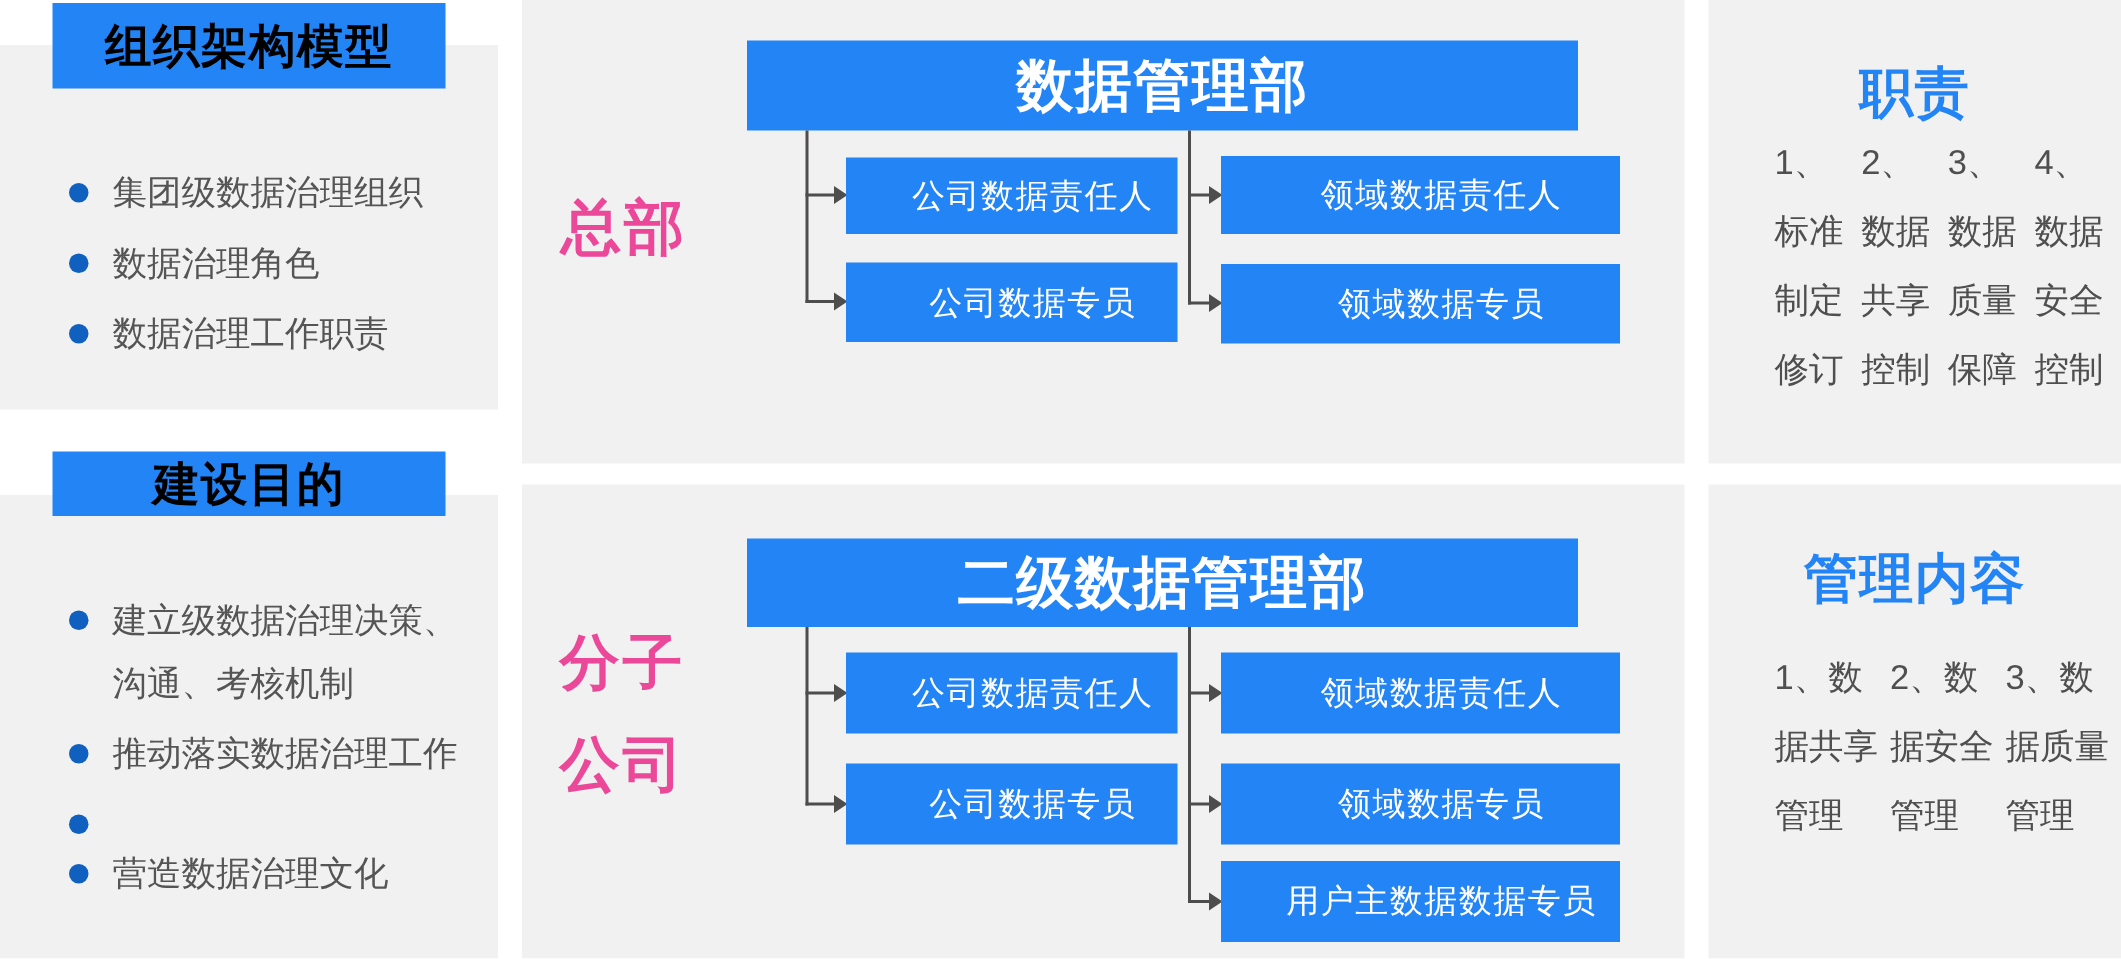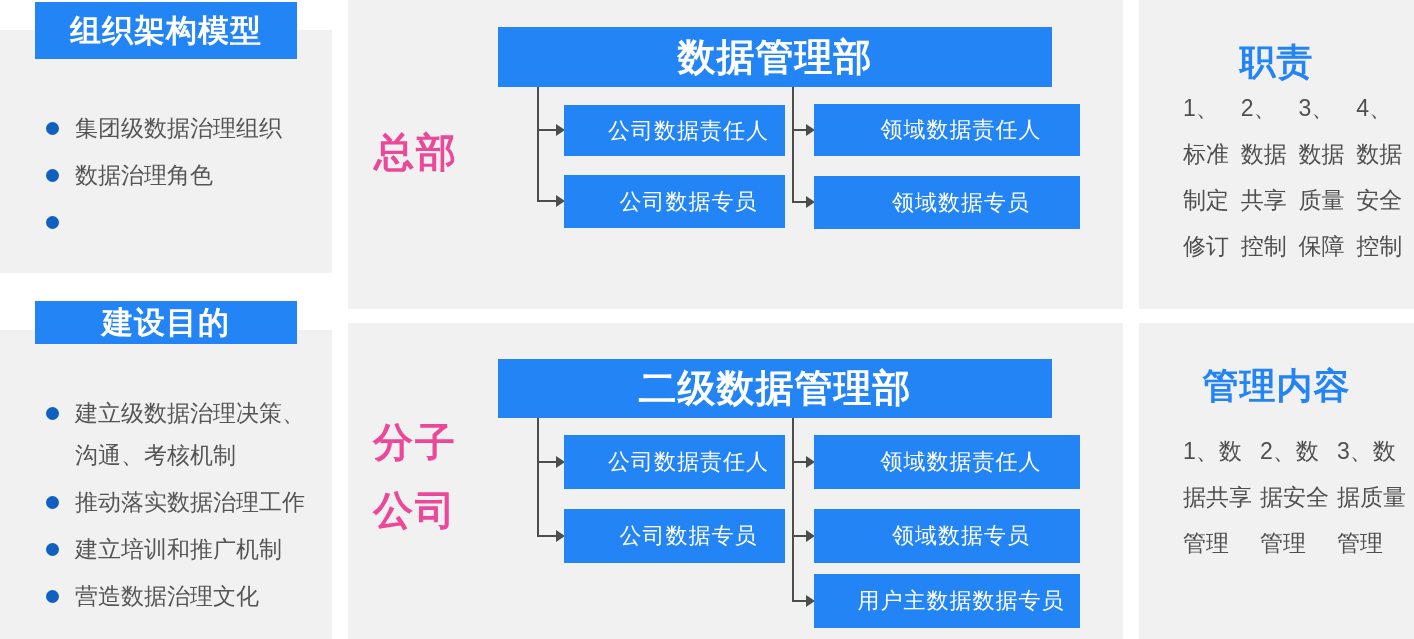--- a/index.html
+++ b/index.html
@@ -3,21 +3,21 @@
 <meta charset="utf-8">
 <style>
   html,body{margin:0;padding:0;}
   body{
     width:1414px;height:639px;position:relative;overflow:hidden;
     background:#ffffff;
     font-family:"Liberation Sans","DejaVu Sans",sans-serif;
   }
   .panel{position:absolute;background:#f1f1f1;}
   .hdr{
-    position:absolute;background:#2384f5;color:#ffffff;
+    position:absolute;background:#2384f5;color:#000000;
     display:flex;align-items:center;justify-content:center;
     font-size:31px;font-weight:bold;letter-spacing:1px;text-align:right;
   }
   .bullets{position:absolute;display:flex;flex-direction:column;}
   .bullet-item{display:flex;align-items:flex-start;margin-bottom:5px;}
   .dot{
     width:13px;height:13px;border-radius:50%;background:#1060c0;
     flex:0 0 13px;margin:15px 16px 0 0;
   }
   .bullet-text{
@@ -64,38 +64,38 @@
   <div class="bullet-item">
     <span class="dot"></span>
     <span class="bullet-text">集团级数据治理组织</span>
   </div>
   <div class="bullet-item">
     <span class="dot"></span>
     <span class="bullet-text">数据治理角色</span>
   </div>
   <div class="bullet-item">
     <span class="dot"></span>
+    <span class="bullet-text">数据治理工作职责</span>
   </div>
 </div>
 
 <div class="hdr" style="left:35px;top:301px;width:262px;height:43px;">建设目的</div>
 
 <div class="bullets" style="left:46px;top:392px;">
   <div class="bullet-item">
     <span class="dot"></span>
     <span class="bullet-text">建立级数据治理决策、
 沟通、考核机制</span>
   </div>
   <div class="bullet-item">
     <span class="dot"></span>
     <span class="bullet-text">推动落实数据治理工作</span>
   </div>
   <div class="bullet-item">
     <span class="dot"></span>
-    <span class="bullet-text">建立培训和推广机制</span>
   </div>
   <div class="bullet-item">
     <span class="dot"></span>
     <span class="bullet-text">营造数据治理文化</span>
   </div>
 </div>
 
 <div class="group-label" style="left:374px;top:118px;">总部</div>
 
 <div class="node root-node" style="left:498px;top:27px;width:554px;height:60px;">数据管理部</div>

